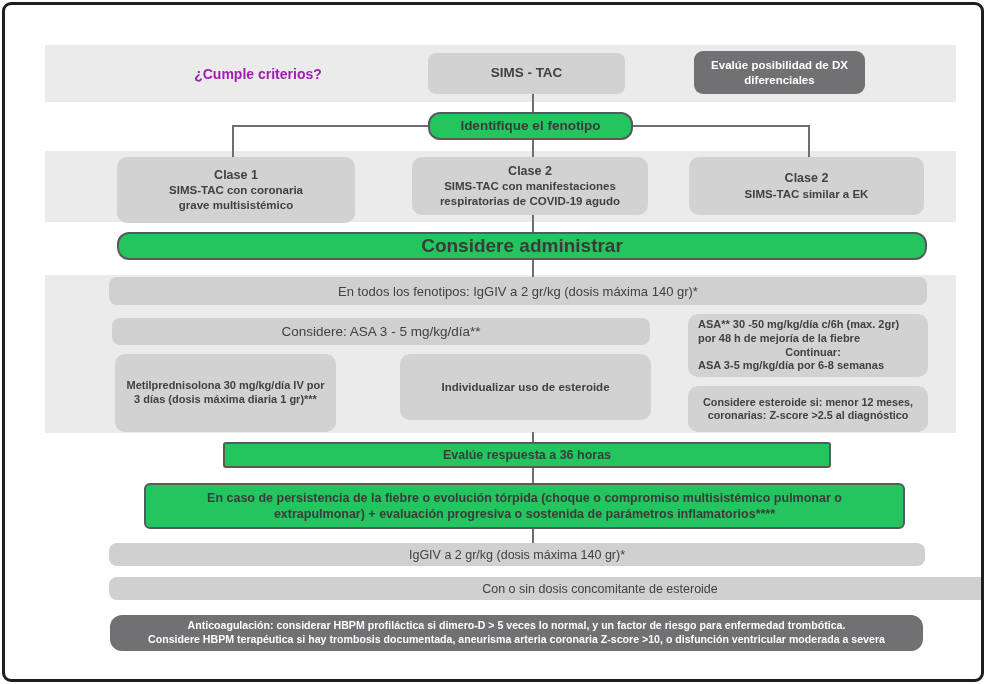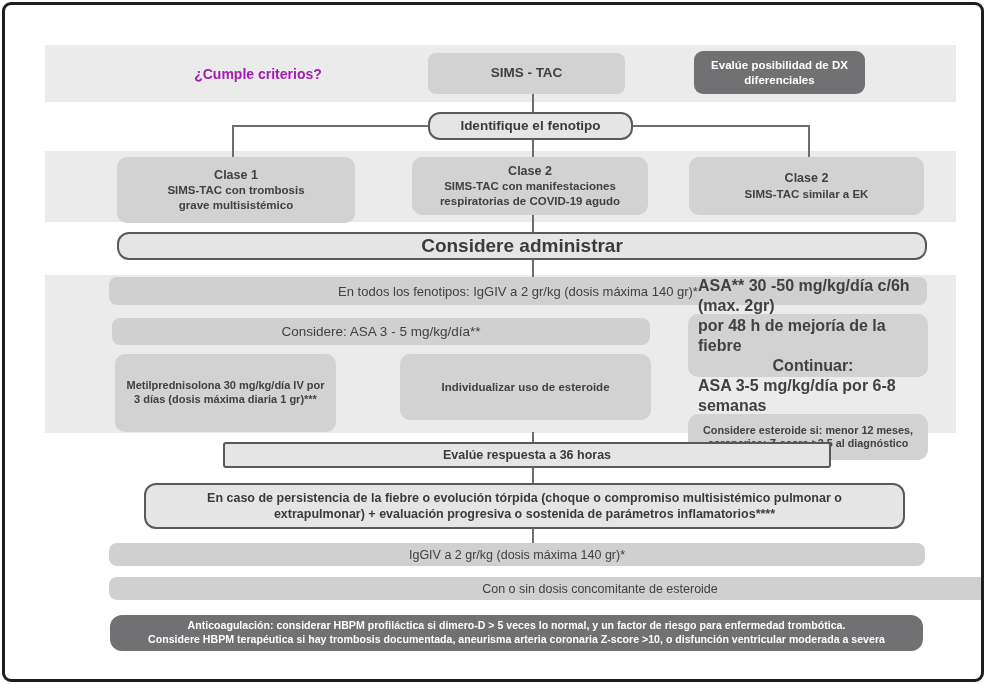--- a/index.html
+++ b/index.html
@@ -17,21 +17,21 @@
     position:absolute;background:#d2d2d3;border-radius:10px;
     display:flex;flex-direction:column;align-items:center;justify-content:center;
     color:#414042;font-weight:bold;text-align:center;line-height:1.25;
   }
   .bar{
     position:absolute;background:#d0d0d1;border-radius:8px;
     display:flex;align-items:center;justify-content:center;
     color:#414042;font-weight:normal;font-size:13px;
   }
   .wbox{
-    position:absolute;background:#e5e5e5;border:2px solid #58595b;border-radius:12px;
+    position:absolute;background:#22c55e;border:2px solid #58595b;border-radius:12px;
     display:flex;flex-direction:column;align-items:center;justify-content:center;
     color:#3b3b3c;font-weight:bold;text-align:center;line-height:1.3;box-sizing:border-box;
   }
   .dbox{
     position:absolute;background:#717173;border-radius:9px;
     display:flex;flex-direction:column;align-items:center;justify-content:center;
     color:#ffffff;font-weight:bold;text-align:center;line-height:1.3;
   }
   .vline{position:absolute;width:2px;background:#6d6e70;}
   .hline{position:absolute;height:2px;background:#6d6e70;}
@@ -71,21 +71,21 @@
     <div>Evalúe posibilidad de DX</div>
     <div>diferenciales</div>
   </div>
 
   <div class="wbox" style="left:423px;top:107px;width:205px;height:28px;font-size:13.5px;">
     <div>Identifique el fenotipo</div>
   </div>
 
   <div class="gbox" style="left:112px;top:152px;width:238px;height:66px;">
     <div class="ttl">Clase 1</div>
-    <div class="sub">SIMS-TAC con trombosis</div>
+    <div class="sub">SIMS-TAC con coronaria</div>
     <div class="sub">grave multisistémico</div>
   </div>
 
   <div class="gbox" style="left:407px;top:152px;width:236px;height:58px;">
     <div class="ttl">Clase 2</div>
     <div class="sub">SIMS-TAC con manifestaciones</div>
     <div class="sub">respiratorias de COVID-19 agudo</div>
   </div>
 
   <div class="gbox" style="left:684px;top:152px;width:235px;height:58px;">
@@ -107,37 +107,37 @@
 
   <div class="gbox" style="left:110px;top:349px;width:221px;height:78px;font-size:11px;">
     <div>Metilprednisolona 30 mg/kg/día IV por</div>
     <div>3 días (dosis máxima diaria 1 gr)***</div>
   </div>
 
   <div class="gbox" style="left:395px;top:349px;width:251px;height:66px;font-size:11.5px;">
     <div>Individualizar uso de esteroide</div>
   </div>
 
-  <div class="gbox" style="left:683px;top:309px;width:240px;height:63px;font-size:16px;align-items:flex-start;padding-left:10px;box-sizing:border-box;text-align:left;">
+  <div class="gbox" style="left:683px;top:309px;width:240px;height:63px;font-size:11px;align-items:flex-start;padding-left:10px;box-sizing:border-box;text-align:left;">
     <div>ASA** 30 -50 mg/kg/día c/6h (max. 2gr)</div>
     <div>por 48 h de mejoría de la fiebre</div>
     <div style="align-self:center;">Continuar:</div>
     <div>ASA 3-5 mg/kg/día por 6-8 semanas</div>
   </div>
 
-  <div class="gbox" style="left:683px;top:381px;width:240px;height:46px;font-size:10.8px;margin-top:28px;">
+  <div class="gbox" style="left:683px;top:381px;width:240px;height:46px;font-size:10.8px;">
     <div>Considere esteroide si: menor 12 meses,</div>
     <div>coronarias: Z-score &gt;2.5 al diagnóstico</div>
   </div>
 
   <div class="wbox" style="left:218px;top:437px;width:608px;height:26px;border-radius:3px;font-size:12.5px;">
     <div>Evalúe respuesta a 36 horas</div>
   </div>
 
-  <div class="wbox" style="left:139px;top:478px;width:761px;height:46px;border-radius:12px;font-size:12.5px;padding:0 26px;">
+  <div class="wbox" style="left:139px;top:478px;width:761px;height:46px;border-radius:6px;font-size:12.5px;padding:0 26px;">
     <div>En caso de persistencia de la fiebre o evolución tórpida (choque o compromiso multisistémico pulmonar o extrapulmonar) + evaluación progresiva o sostenida de parámetros inflamatorios****</div>
   </div>
 
   <div class="bar" style="left:104px;top:538px;width:816px;height:23px;font-size:12.5px;">
     <div>IgGIV a 2 gr/kg (dosis máxima 140 gr)*</div>
   </div>
 
   <div class="bar" style="left:104px;top:572px;width:982px;height:23px;font-size:12.5px;">
     <div>Con o sin dosis concomitante de esteroide</div>
   </div>

